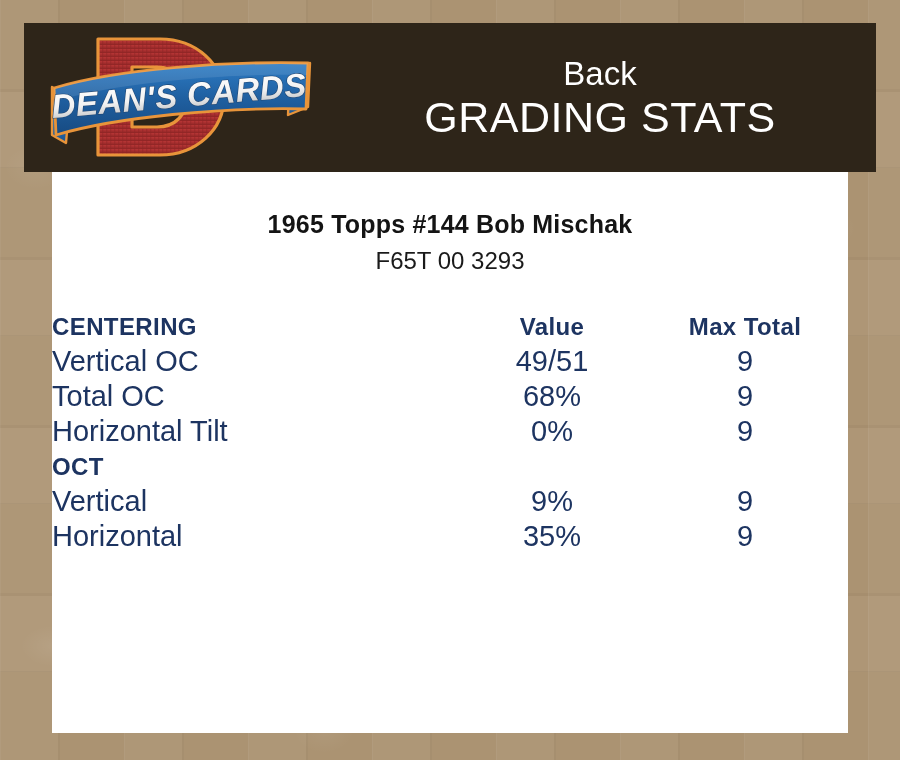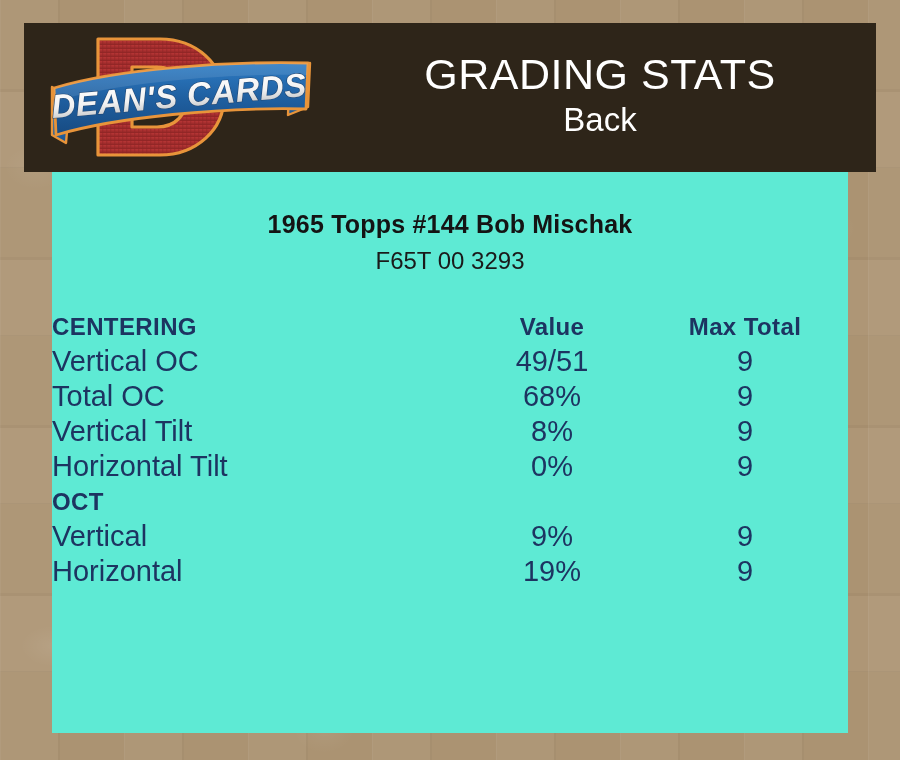--- a/index.html
+++ b/index.html
@@ -97,21 +97,21 @@
     margin-top: 2px;
   }
 
   
   #content-panel {
     position: absolute;
     left: 52px;
     top: 172px;
     width: 796px;
     height: 561px;
-    background: #5eead4;
+    background: #ffffff;
     z-index: 2;
   }
 
   #card-title {
     text-align: center;
     margin-top: 38px;
     color: #141414;
     font-size: 25px;
     font-weight: bold;
     letter-spacing: 0.2px;
@@ -203,22 +203,22 @@
 
         <path d="M8 63 C70 44 180 36 262 38 L260 84 C178 82 70 92 10 110 Z" fill="url(#ribgrad)" stroke="#e8943a" stroke-width="2.8" stroke-linejoin="round"></path>
         <path d="M8 63 C70 44 180 36 262 38 L261 50 C178 48 70 58 9 76 Z" fill="#ffffff" opacity="0.10"></path>
       </g>
 
       <text x="133" y="82" text-anchor="middle" font-family="'Liberation Sans', sans-serif" font-size="33" font-weight="bold" font-style="italic" letter-spacing="0.5" fill="url(#txtgrad)" stroke="#21456f" stroke-width="1.1" paint-order="stroke" transform="rotate(-5 133 72)">DEAN'S CARDS</text>
     </svg>
   </div>
 
   <div id="header-titles">
+    <div id="grading-subtitle">Back</div>
     <div id="grading-title">GRADING STATS</div>
-    <div id="grading-subtitle">Back</div>
   </div>
 
 </div>
 
 <div id="content-panel">
 
   <div id="card-title">1965 Topps #144 Bob Mischak</div>
   <div id="card-serial">F65T 00 3293</div>
 
   <table id="stats-table">
@@ -232,40 +232,35 @@
           <td class="col-label">Vertical OC</td>
           <td class="col-value">49/51</td>
           <td class="col-grade">9</td>
         </tr>
         <tr class="stat-row">
           <td class="col-label">Total OC</td>
           <td class="col-value">68%</td>
           <td class="col-grade">9</td>
         </tr>
         <tr class="stat-row">
-          <td class="col-label">Vertical Tilt</td>
-          <td class="col-value">8%</td>
-          <td class="col-grade">9</td>
-        </tr>
-        <tr class="stat-row">
           <td class="col-label">Horizontal Tilt</td>
           <td class="col-value">0%</td>
           <td class="col-grade">9</td>
         </tr>
         <tr class="section-row">
           <td class="col-label">OCT</td>
           <td class="col-value"></td>
           <td class="col-grade"></td>
         </tr>
         <tr class="stat-row">
           <td class="col-label">Vertical</td>
           <td class="col-value">9%</td>
           <td class="col-grade">9</td>
         </tr>
         <tr class="stat-row">
           <td class="col-label">Horizontal</td>
-          <td class="col-value">19%</td>
+          <td class="col-value">35%</td>
           <td class="col-grade">9</td>
         </tr>
       </tbody>
   </table>
 
 </div>
 
 </body></html>

